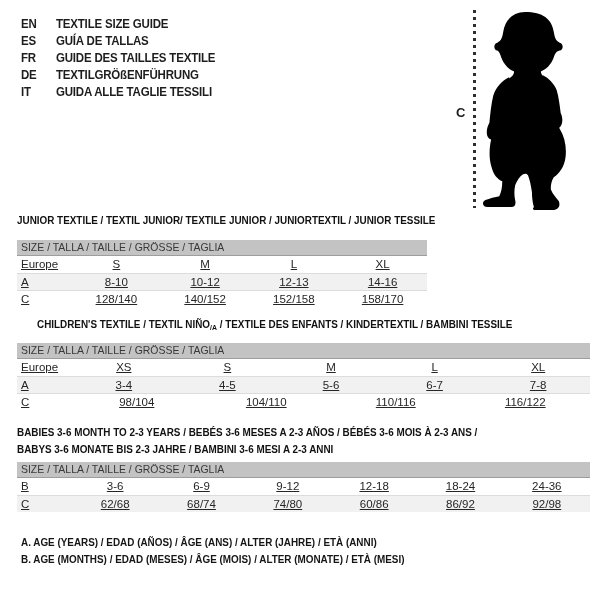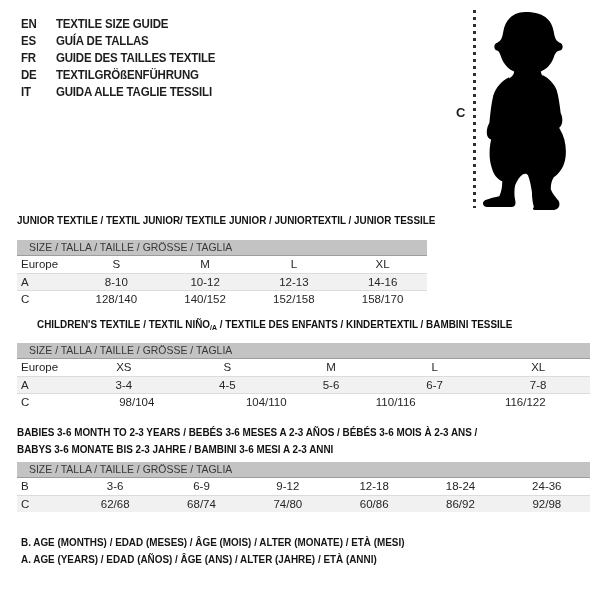--- a/index.html
+++ b/index.html
@@ -31,23 +31,23 @@
   .c-label { position:absolute; left:4px; top:97px; font-weight:bold; font-size:13px; }
   .baby-svg { position:absolute; left:29px; top:2px; }
 
   
   .t-title { left:17px; font-weight:bold; font-size:11.5px; color:#111; }
   .t-title .sub { font-size:8px; vertical-align:-2px; }
   .t3-title { line-height:17px; }
   .stable { left:17px; }
   .size-bar {
     height:16px; background:#c3c3c3; border-bottom:1px solid #9d9d9d;
-    padding-left:12px; font-size:11px; line-height:15px; color:#383838;
+    padding-left:4px; font-size:11px; line-height:15px; color:#383838;
   }
-  .trow { display:flex; height:17px; line-height:16px; font-size:11.5px; color:#262626; }
+  .trow { display:flex; height:17px; line-height:16px; font-size:11.5px; color:#262626;text-decoration:underline; }
   .trow + .trow { border-top:1px solid #dcdcdc; }
   .trow.alt { background:#f1f1f1; }
   .trow .lbl { width:55px; padding-left:4px; }
   .trow .cell { flex:1; text-align:center; }
 
   
   .footnotes { left:21px; top:536px; }
   .fline { height:17px; font-weight:bold; font-size:11.5px; color:#151515; }
 </style>
 </head>
@@ -225,15 +225,15 @@
     <span class="cell">62/68</span>
     <span class="cell">68/74</span>
     <span class="cell">74/80</span>
     <span class="cell">60/86</span>
     <span class="cell">86/92</span>
     <span class="cell">92/98</span>
   </div>
 </div>
 
 <div class="abs footnotes">
+  <div class="fline"><span class="cx">A. AGE (YEARS) / EDAD (AÑOS) / ÂGE (ANS) / ALTER (JAHRE) / ETÀ (ANNI)</span></div>
   <div class="fline"><span class="cx">B. AGE (MONTHS) / EDAD (MESES) / ÂGE (MOIS) / ALTER (MONATE) / ETÀ (MESI)</span></div>
-  <div class="fline"><span class="cx">A. AGE (YEARS) / EDAD (AÑOS) / ÂGE (ANS) / ALTER (JAHRE) / ETÀ (ANNI)</span></div>
 </div>
 
 </body></html>

